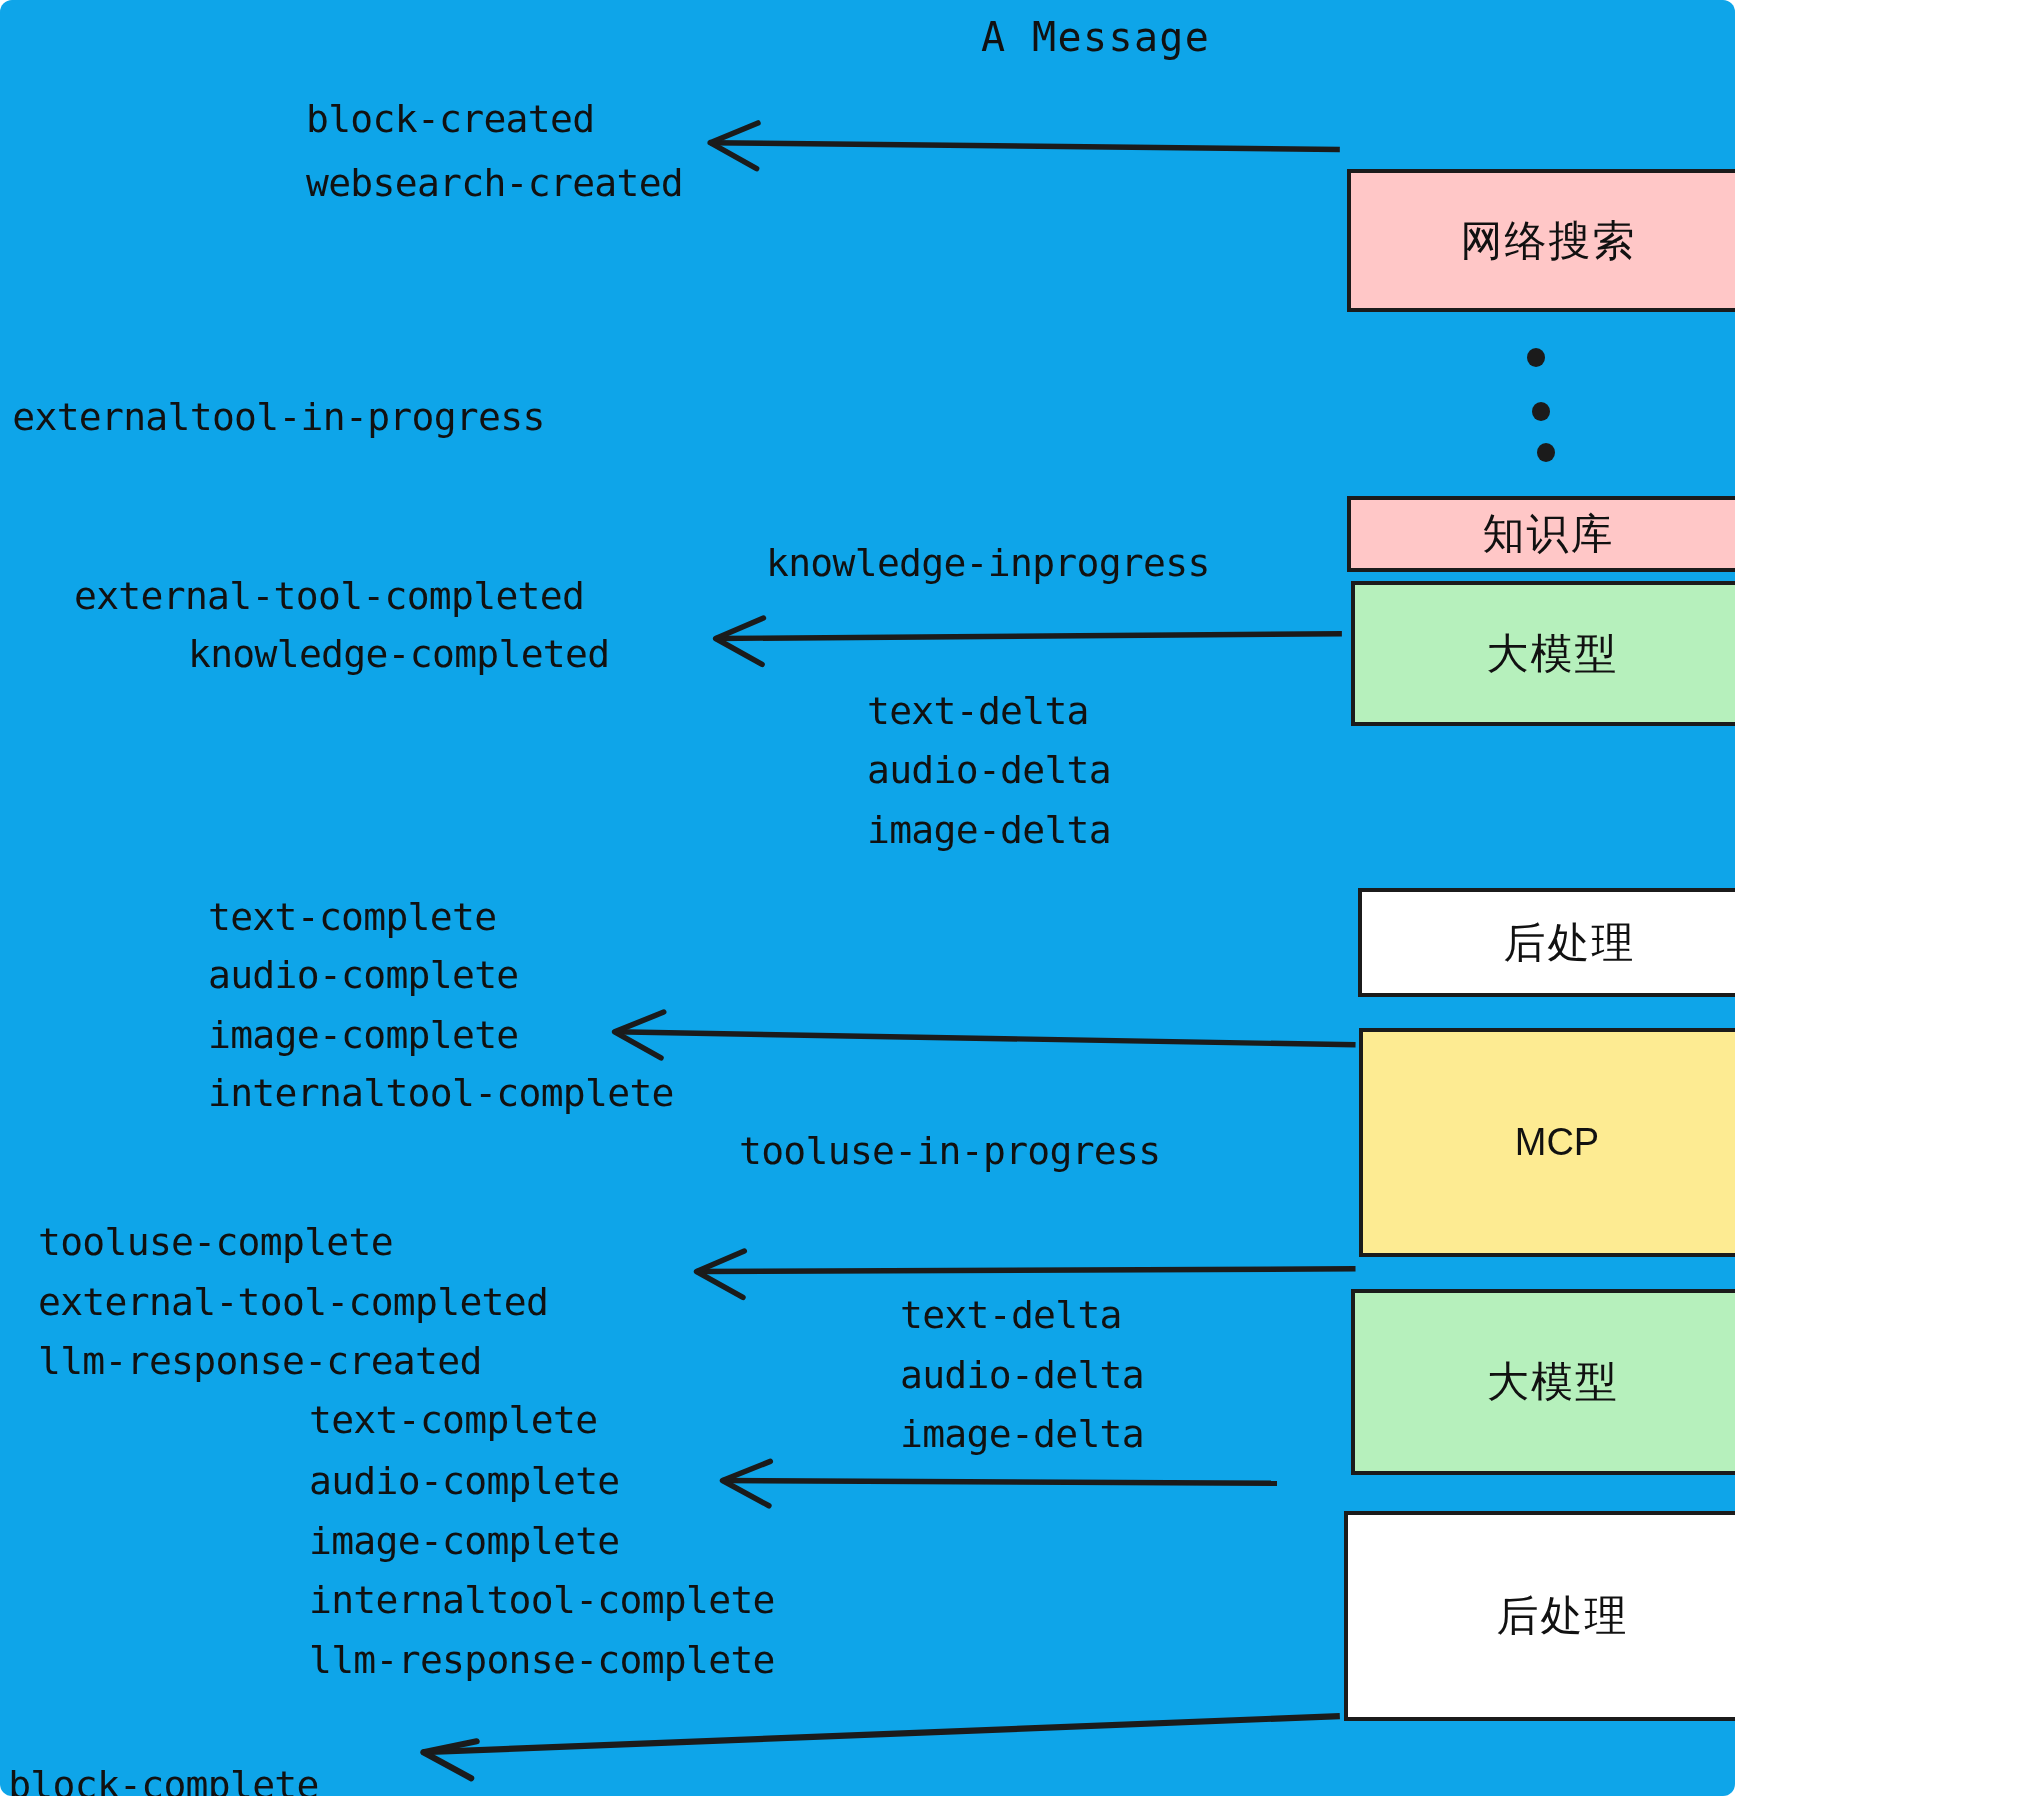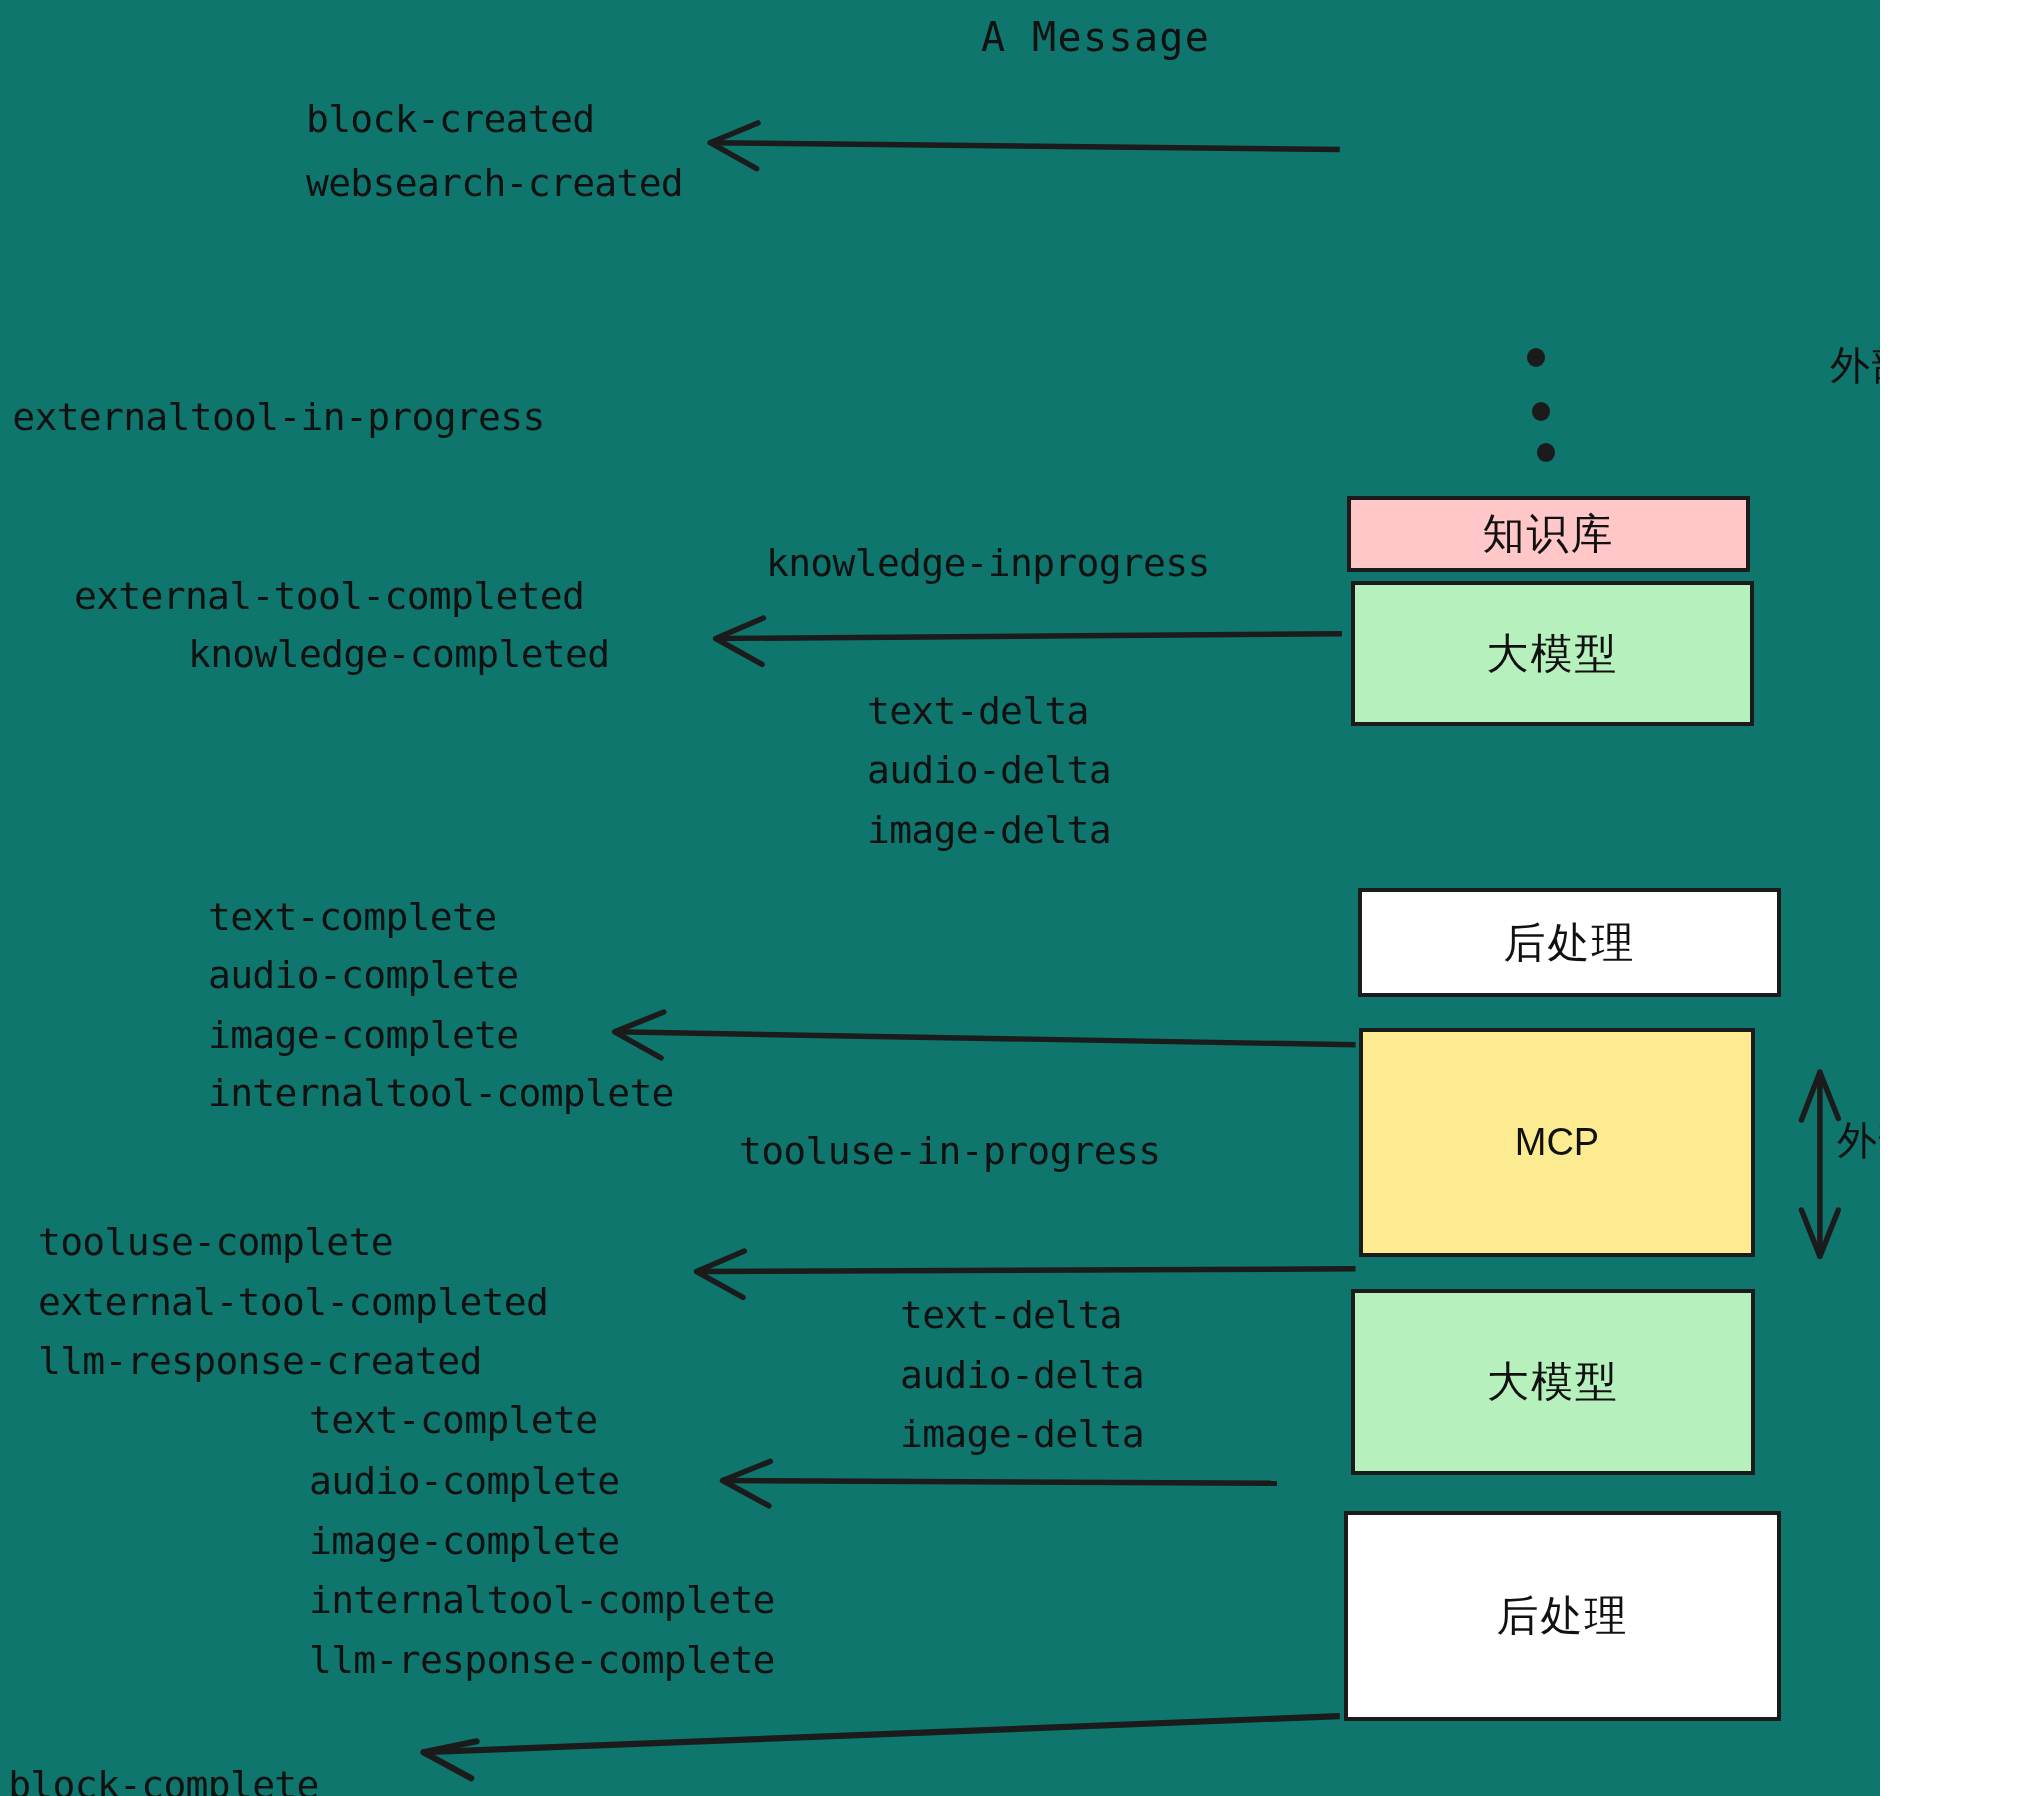--- a/index.html
+++ b/index.html
@@ -2,25 +2,26 @@
 <html style="font-size:11px"><head>
 <meta charset="utf-8">
 <style>
   html, body {
     margin: 0;
     padding: 0;
     background: #ffffff;
   }
   #canvas {
     position: relative;
-    width: 1880px;
+    width: 1735px;
     height: 1796px;
-    background: #0f766e;
+    background: #0ea5e9;
     overflow: hidden;
     font-family: "DejaVu Sans Mono", "Liberation Mono", monospace;
+    border-radius: 12px;
   }
   .evt {
     position: absolute;
     white-space: nowrap;
     color: #111111;
     font-family: "DejaVu Sans Mono", "Liberation Mono", monospace;
     font-size: 38px;
     line-height: 1;
     letter-spacing: -0.7px;
   }
@@ -107,20 +108,23 @@
   <div class="evt" style="left:900px; top:1415px;">image-delta</div>
 
   <div class="evt" style="left:309px; top:1401px;">text-complete</div>
   <div class="evt" style="left:309px; top:1462px;">audio-complete</div>
   <div class="evt" style="left:309px; top:1522px;">image-complete</div>
   <div class="evt" style="left:309px; top:1581px;">internaltool-complete</div>
   <div class="evt" style="left:309px; top:1641px;">llm-response-complete</div>
 
   <div class="evt" style="left:8.2px; top:1766px;">block-complete</div>
 
+  <div class="box" style="left:1347px; top:169px;  width:403px; height:143px; background:#FFC7C7;">
+    <span>网络搜索</span>
+  </div>
 
   <div class="box" style="left:1347px; top:496px;  width:403px; height:76px; background:#FFC7C7;">
     <span>知识库</span>
   </div>
 
   <div class="box" style="left:1351px; top:581px;  width:403px; height:145px; background:#B6F0BC;">
     <span>大模型</span>
   </div>
 
   <div class="box" style="left:1358px; top:888px; width:423px; height:109px; background:#FFFFFF;">

